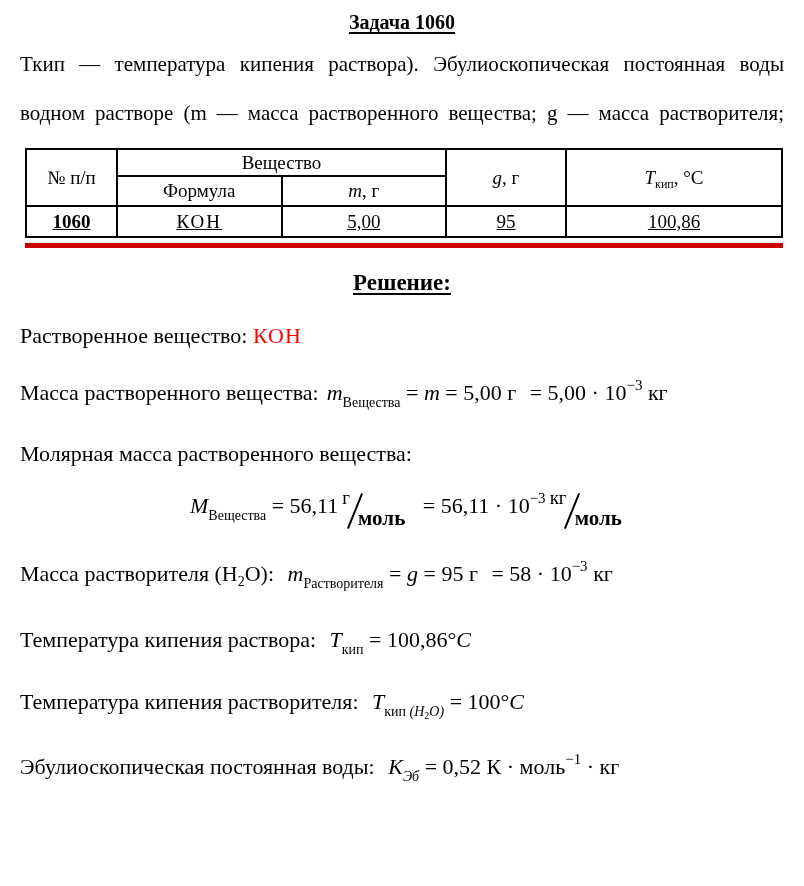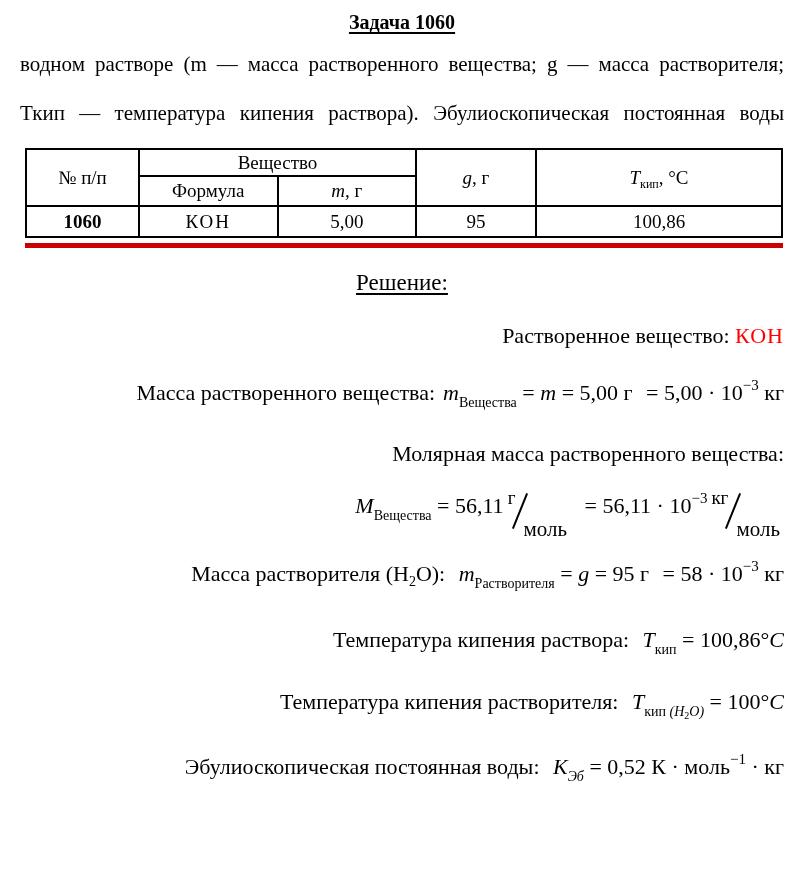--- a/index.html
+++ b/index.html
@@ -20,38 +20,38 @@
   .statement .jline { line-height:49px; text-align:justify; text-align-last:justify; }
   .statement .lline { line-height:49px; }
   .statement .b { font-weight:bold; }
   .stmt-sup { font-size:14px; position:relative; top:-8px; }
 
   
   .data-table { margin:10px 0 0 5px; border-collapse:collapse; table-layout:fixed; width:758px; }
   .data-table td { border:2px solid #000; text-align:center; vertical-align:middle; font-size:19px; padding:0; }
   .data-table .h1 { height:27px; }
   .data-table .h2 { height:30px; }
-  .data-table .dr { height:31px; font-size:20px; }
-  .c-no { width:113px;font-family:Liberation Serif, serif; }
+  .data-table .dr { height:31px; font-size:20px;text-decoration:underline; }
+  .c-no { width:91px;font-family:Liberation Serif, serif; }
   .c-formula { width:212px; }
   .c-m { width:75px; }
   .c-g { width:120px; }
-  .c-t { width:246px; }
+  .c-t { width:216px; }
   .ital { font-style:italic; }
   .tbl-sub { font-size:12px; position:relative; top:4px; }
   .cell-bold { font-weight:bold; }
   .cell-spaced { letter-spacing:2px; }
 
   .red-rule { width:758px; height:5px; background:#cc0000; margin:5px 0 0 5px; }
 
   
-  .sol-heading { margin-top:22px; text-align:center; font-size:23px; font-weight:normal; }
+  .sol-heading { margin-top:22px; text-align:center; font-size:23px; font-weight:bold; }
   .sol-heading .u { text-decoration:underline; text-decoration-thickness:2px; text-underline-offset:3px; }
 
-  .sol-line { font-size:22px; line-height:30px;text-align:right; }
+  .sol-line { font-size:22px; line-height:30px; }
   .l-substance { margin-top:25px; }
   .l-mass { margin-top:27px; }
   .l-molar-label { margin-top:28px; }
   .l-molar-formula { margin-top:12px; margin-left:170px; line-height:50px; }
   .l-solvent { margin-top:25px; }
   .l-tboil { margin-top:33px; }
   .l-tboil2 { margin-top:29px; }
   .l-ebul { margin-top:31px; }
 
   .red-text { color:#ff0000; letter-spacing:1px; }
@@ -65,32 +65,32 @@
   .lbl-sub { font-size:14px; position:relative; top:5px; }
   .gap { margin-left:8px; }
 
   
   .dfrac { white-space:nowrap; margin:0 4px; }
   .dfrac .num { font-size:19px; position:relative; top:-9px; }
   .dfrac .fslash {
     display:inline-block; width:2px; height:38px; background:#000;
     transform:rotate(22deg); vertical-align:middle; position:relative; top:3px; margin:0 2px 0 4px;
   }
-  .dfrac .den { font-size:21px; position:relative; top:23px; }
+  .dfrac .den { font-size:21px; position:relative; top:12px;font-weight:bold; }
 </style>
 </head>
 <body>
 
 <div class="doc-title">
   <span class="u">Задача 1060</span>
 </div>
 
 <div class="statement">
+  <div class="jline">Ткип — температура кипения раствора). Эбулиоскопическая постоянная воды</div>
   <div class="jline">водном растворе (m — масса растворенного вещества; g — масса растворителя;</div>
-  <div class="jline">Ткип — температура кипения раствора). Эбулиоскопическая постоянная воды</div>
 </div>
 
 <table class="data-table">
   <tbody>
       <tr class="h1">
     <td class="c-no" rowspan="2">№ п/п</td>
     <td colspan="2">Вещество</td>
     <td class="c-g" rowspan="2"><span class="ital">g</span><span>, г</span></td>
     <td class="c-t" rowspan="2"><span class="ital">T</span><span class="tbl-sub">кип</span><span>, °С</span></td>
   </tr>

